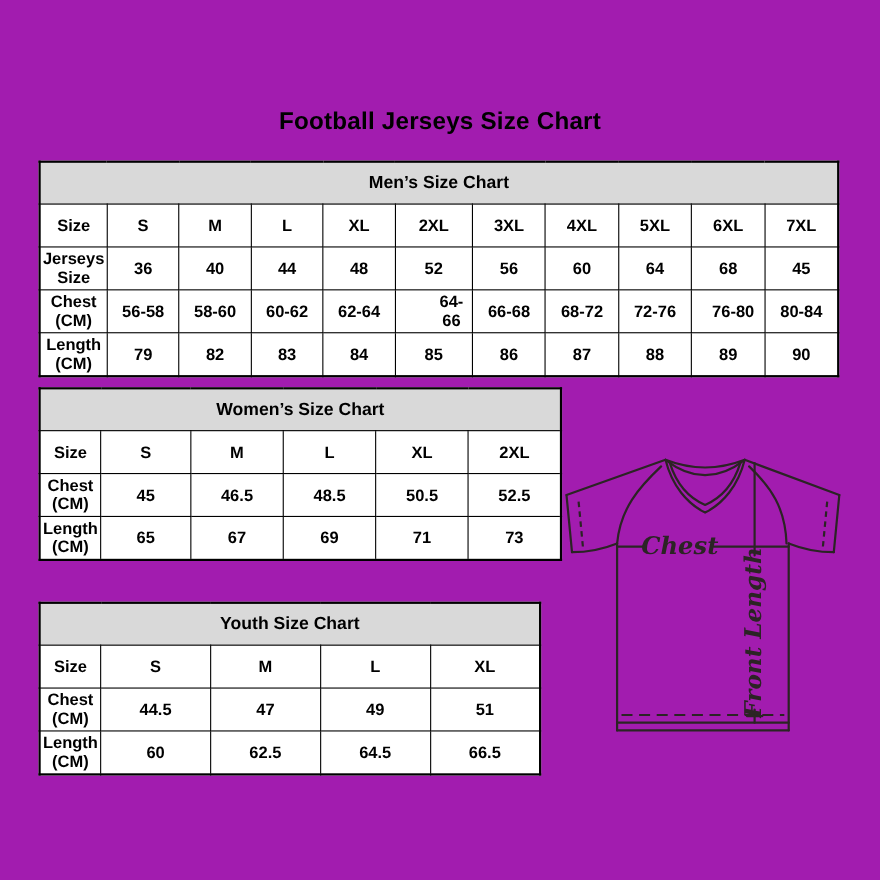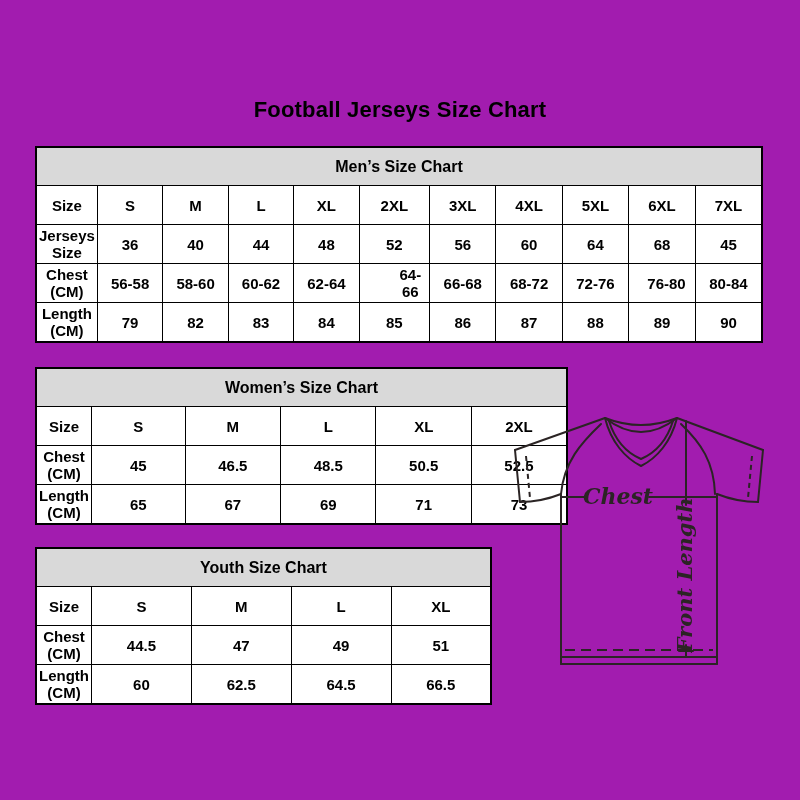--- a/index.html
+++ b/index.html
@@ -40,21 +40,21 @@
     background: var(--header-bg, #d9d9d9);
     height: 37px;
     font-size: 16px;
   }
   table.size-table td {
     height: 38px;
     font-size: 15px;
   }
   td.rowlabel { width: 113px; text-align: center; }
   #mens-table   { left: 35px; top: 146px; width: 728px; }
-  #womens-table { left: 35px; top: 367px; width: 533px; }
+  #womens-table { left: 35px; top: 352px; width: 476px; }
   #youth-table  { left: 35px; top: 547px; width: 457px; }
   .jersey-diagram {
     position: absolute;
     left: 503px;
     top: 398px;
     width: 272px;
     height: 287px;
   }
   .jersey-diagram text {
     font-family: "DejaVu Serif", "Liberation Serif", serif;

